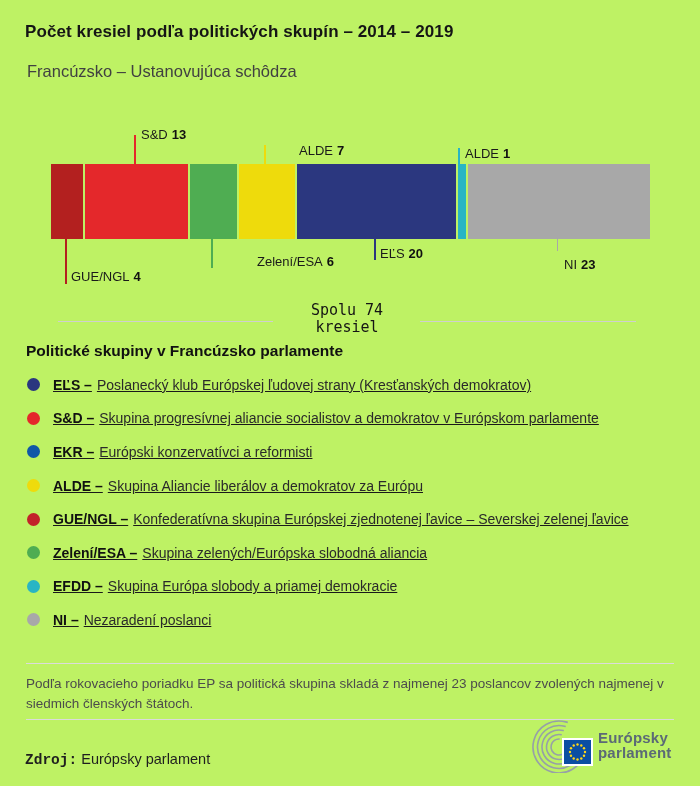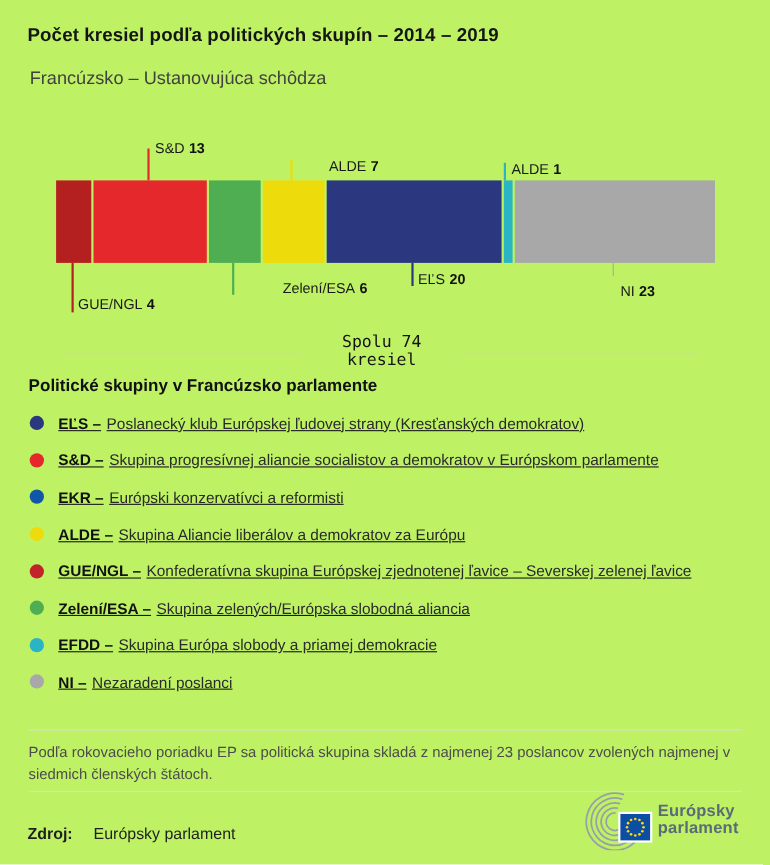--- a/index.html
+++ b/index.html
@@ -41,21 +41,21 @@
   .dot{width:13px;height:13px;border-radius:50%;margin-right:13px;flex:none;}
   .legend-row .txt{font-size:14px;color:#2a2a2a;}
   .legend-abbr{font-weight:bold;color:#111;margin-right:5px;}
 
   
   .foot-rule-1{left:26px;top:663px;width:648px;background:#dbdbdb;}
   .foot-rule-2{left:26px;top:719px;width:648px;background:#dbdbdb;}
   .footnote{position:absolute;left:26px;top:674px;width:655px;font-size:13.5px;
             line-height:19.5px;color:#4c4c4c;}
   .source{position:absolute;left:25px;top:751px;font-size:14.5px;color:#1f1f1f;}
-  .source b{margin-right:19px;}
+  .source b{margin-right:4px;font-family:Liberation Mono, monospace;}
 
   
   .logo{position:absolute;left:527px;top:719px;width:165px;height:54px;}
   .logo svg{position:absolute;left:2px;top:0;}
   .logo-text{position:absolute;left:71px;top:12px;font-size:15px;font-weight:bold;
              line-height:14.5px;color:#5b6a76;letter-spacing:.2px;}
 </style>
 </head>
 <body>
 

